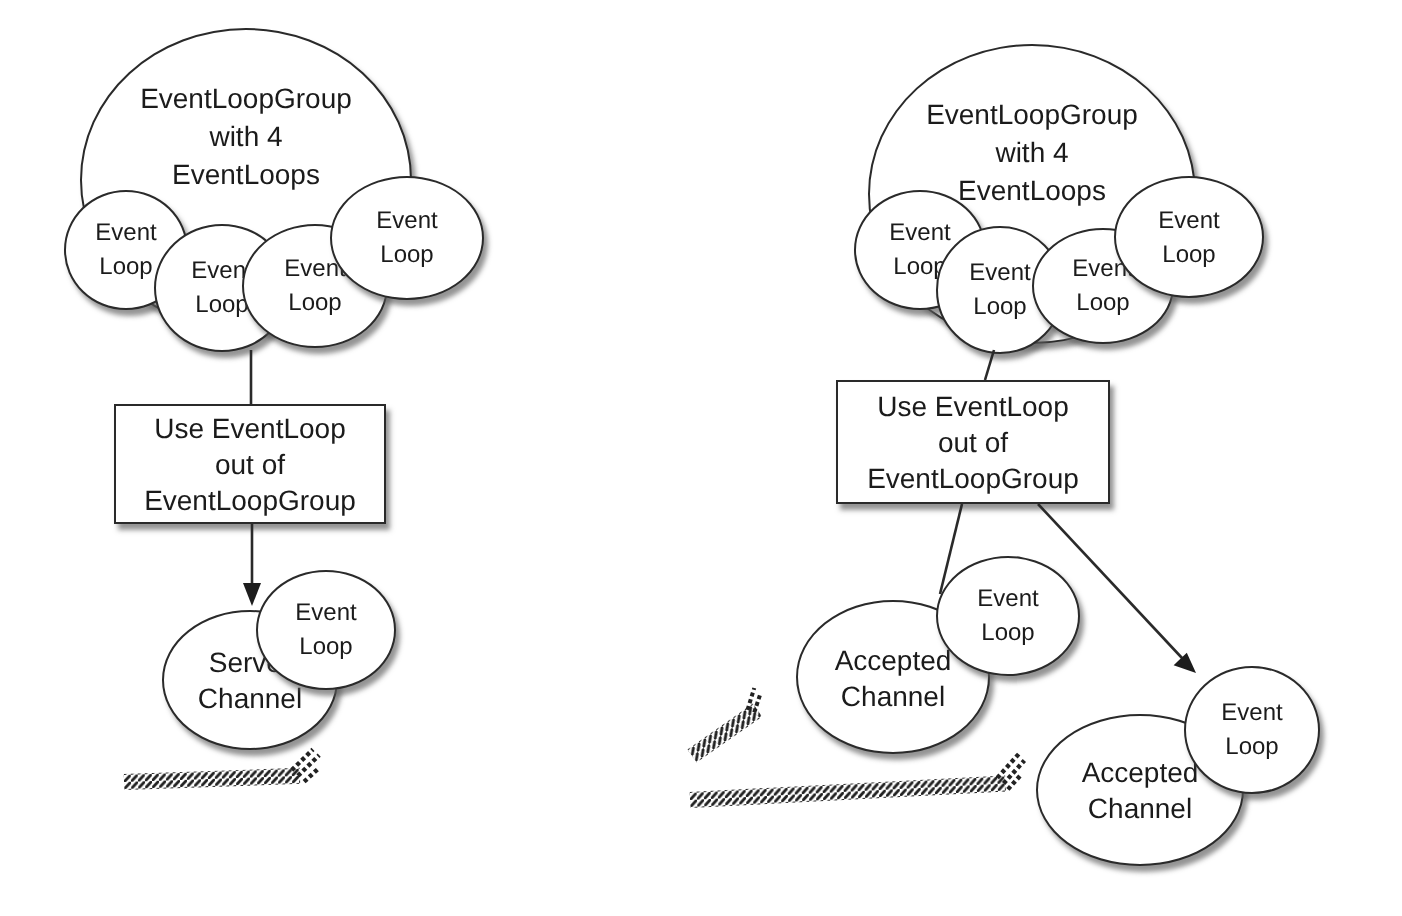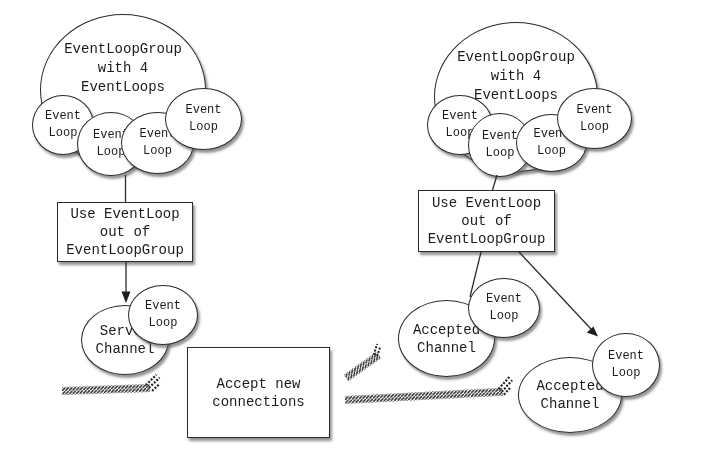--- a/index.html
+++ b/index.html
@@ -21,21 +21,20 @@
     background: #ffffff;
     border: 1.5px solid #2a2a2a;
     box-shadow: 2px 3px 2.5px rgba(90,90,90,0.65);
     display: flex;
     align-items: center;
     justify-content: center;
     text-align: center;
     white-space: pre-line;
     color: #1b1b1b;
     box-sizing: border-box;
-    font-family: Liberation Mono, monospace;
   }
   .ellipse { border-radius: 50%; }
   .top-text {
     align-items: flex-start;
   }
   .top-text .pad { padding-top: 25px; }
   .label-lg { font-size: 14px; line-height: 19px; }
   .label-md { font-size: 14px; line-height: 18px; }
   .label-sm { font-size: 12px; line-height: 17px; }
   #overlay {
@@ -72,22 +71,20 @@
 
   <div class="shape label-md z6" style="left:57px; top:202px; width:136px; height:60px;">Use EventLoop
 out of
 EventLoopGroup</div>
 
   <div class="shape ellipse label-md z2" style="left:81px; top:305px; width:88px; height:70px;">Server
 Channel</div>
   <div class="shape ellipse label-sm z3" style="left:128px; top:285px; width:70px; height:60px;">Event
 Loop</div>
 
-  <div class="shape label-md z2" style="left:187px; top:347px; width:143px; height:91px;">Accept new
-connections</div>
 
   <div class="shape ellipse top-text label-lg z1" style="left:434px; top:22px; width:164px; height:150px;">
     <div class="pad">EventLoopGroup
 with 4
 EventLoops</div>
   </div>
   <div class="shape ellipse label-sm z2" style="left:427px; top:95px; width:66px; height:60px;">Event
 Loop</div>
   <div class="shape ellipse label-sm z3" style="left:468px; top:113px; width:64px; height:64px;">Event
 Loop</div>

